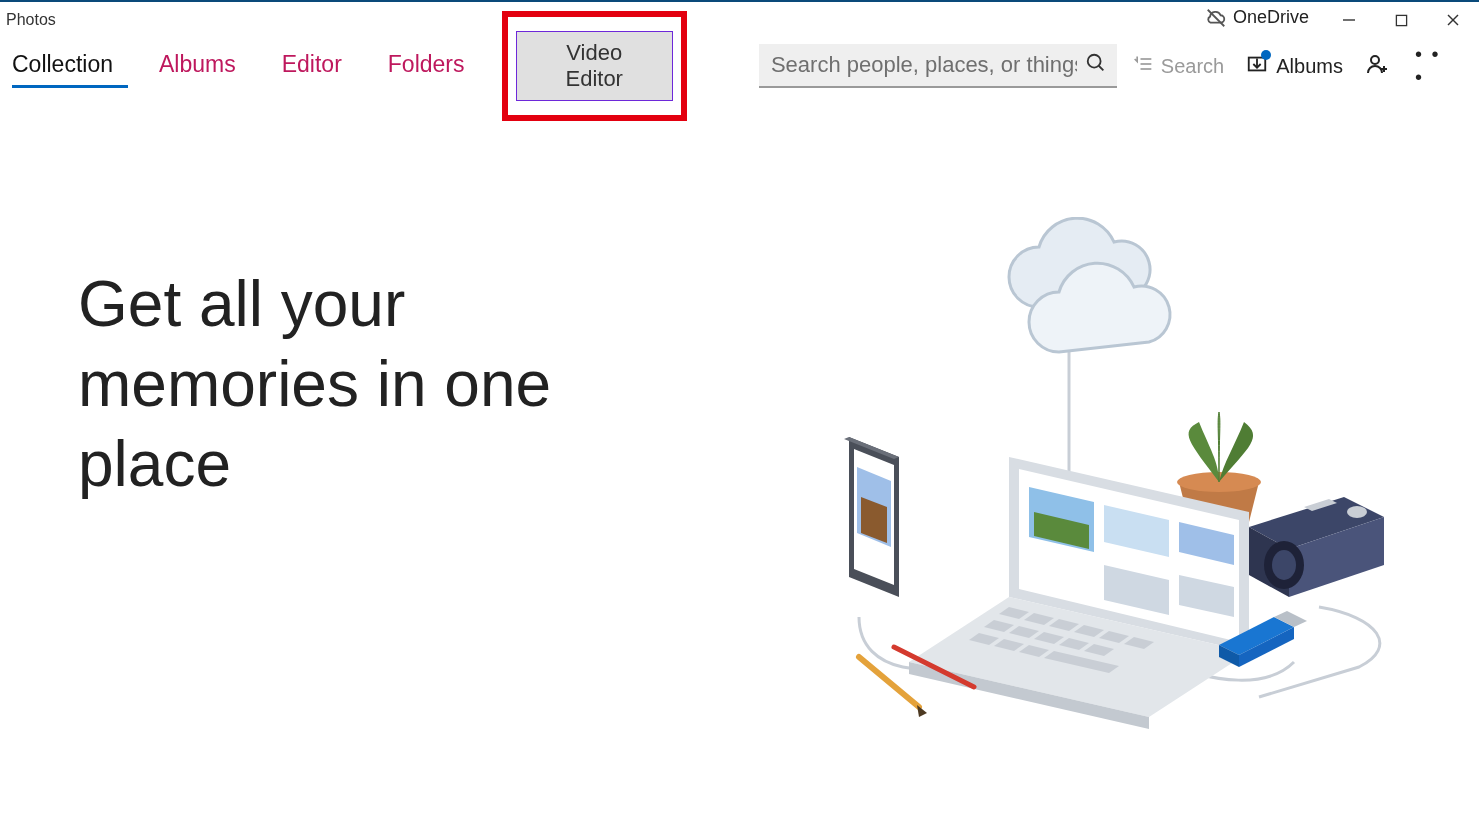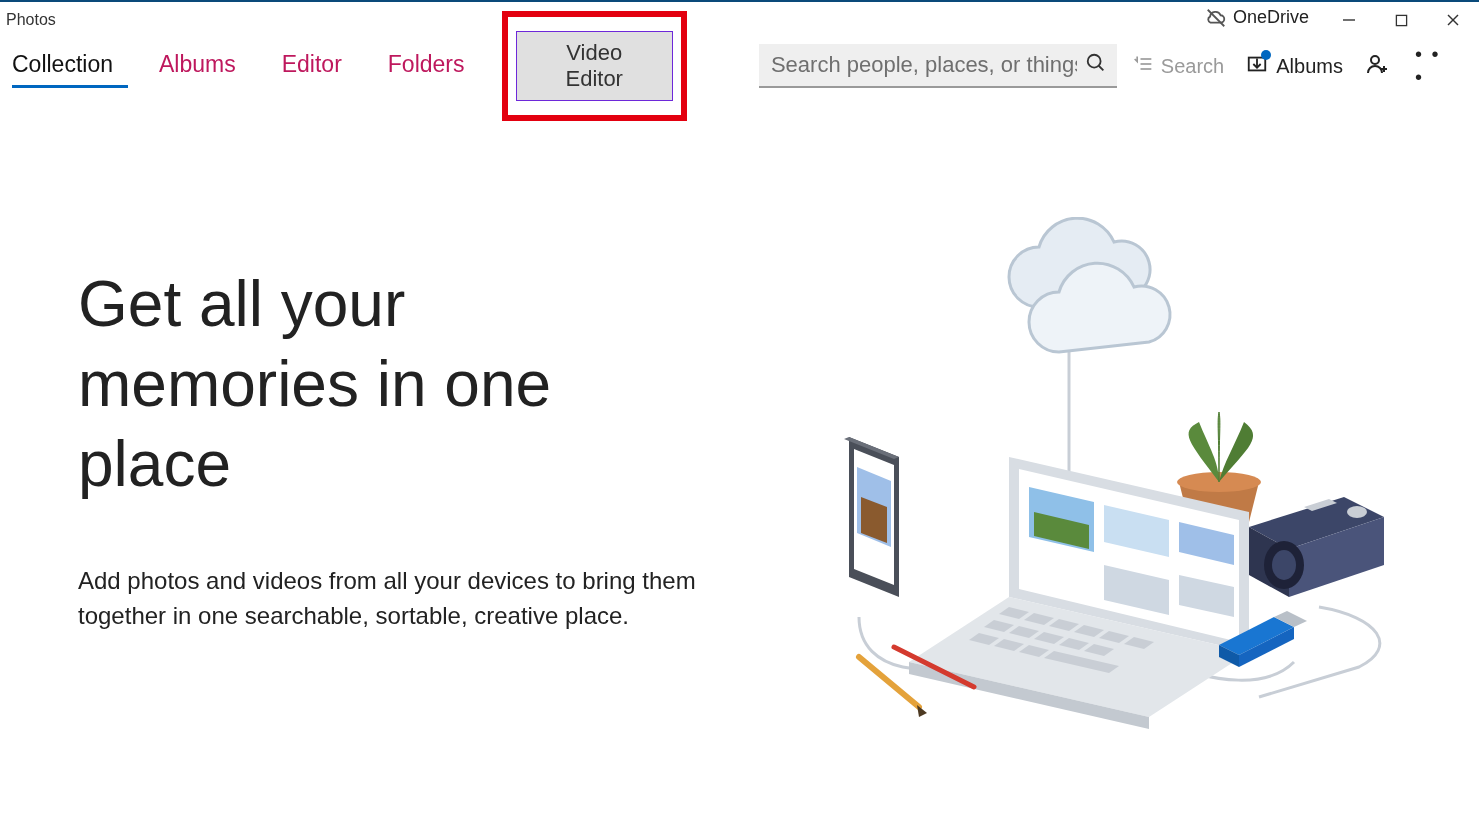--- a/index.html
+++ b/index.html
@@ -263,21 +263,20 @@
 
     <div class="more-btn">
       <span>• • •</span>
     </div>
   </div>
 </div>
 
 <div class="content">
   <div class="hero-text">
     <h1>Get all your memories in one place</h1>
-    <p>Add photos and videos from all your devices to bring them together in one searchable, sortable, creative place.</p>
   </div>
 </div>
 
 <div class="illustration">
   <svg viewBox="0 0 620 520">
 
     <path d="M270 130 L270 260" stroke="#c8ced6" stroke-width="3" fill="none"></path>
 
     <path d="M350 440 C 420 470, 470 470, 495 445" stroke="#c8ced6" stroke-width="3" fill="none"></path>
     <path d="M520 390 C 580 400, 600 430, 560 450 L460 480" stroke="#c8ced6" stroke-width="3" fill="none"></path>

